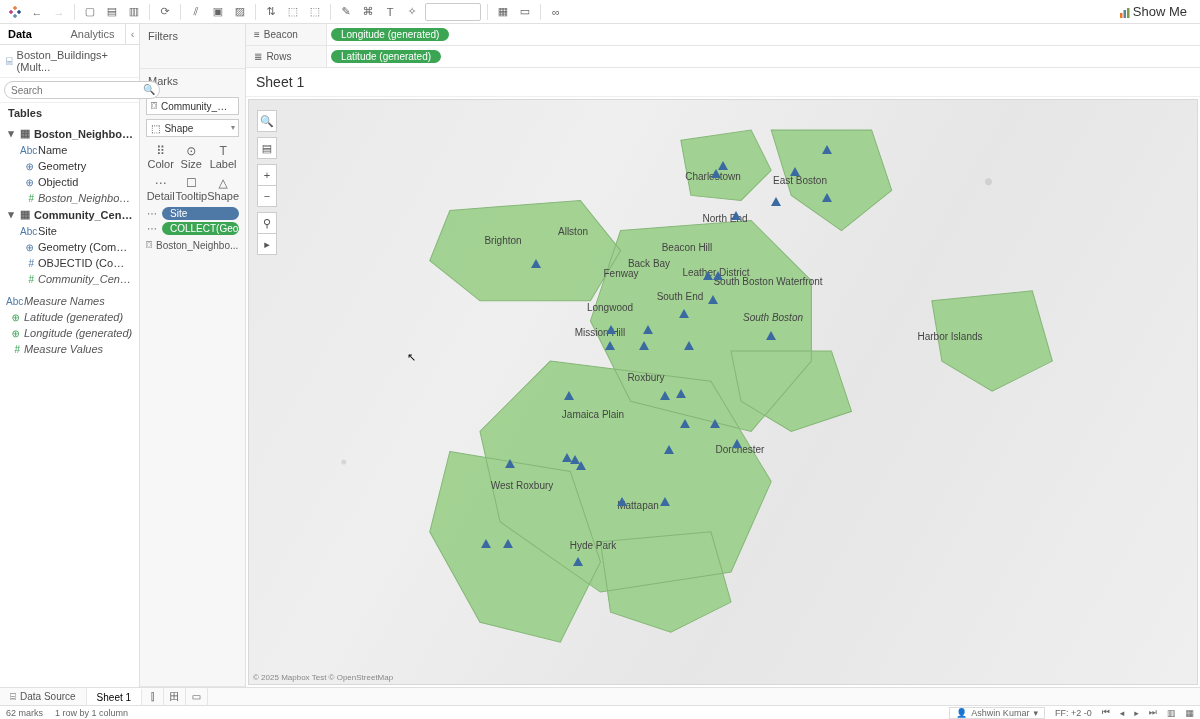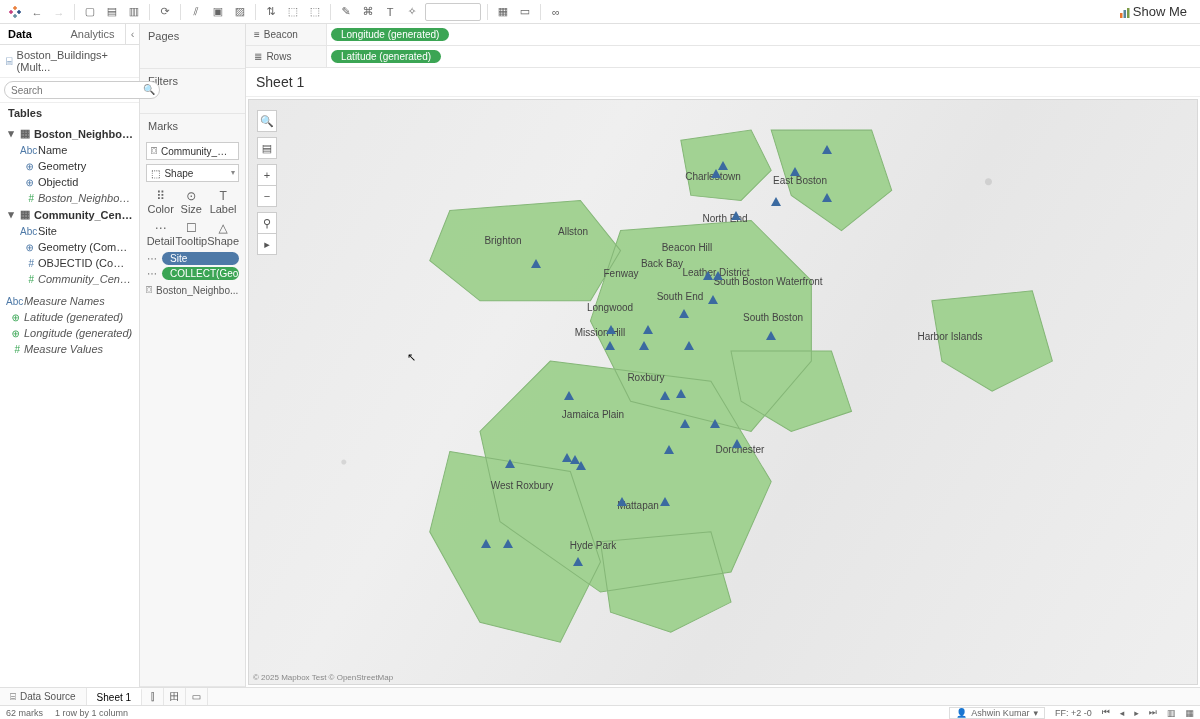--- a/index.html
+++ b/index.html
@@ -232,24 +232,20 @@
         </div>
       <div class="tree-row">
           <span class="fld-icon meas">#</span>
           <span class="fld-name italic">Measure Values</span>
         </div>
     </div>
   </div>
 
   <div class="side-cards">
     <div class="card">
-      <div class="card-title">Pages</div>
-      <div class="card-body"></div>
-    </div>
-    <div class="card">
       <div class="card-title">Filters</div>
       <div class="card-body"></div>
     </div>
     <div class="card" style="flex:1;">
       <div class="card-title">Marks</div>
       <div class="mark-header">
         <span>⌼</span>
         <span style="overflow:hidden;text-overflow:ellipsis;">Community_Ce...</span>
       </div>
       <div class="mark-select">
@@ -338,27 +334,27 @@
                  M 680 200 L 780 190 L 800 260 L 740 290 L 690 260 Z" fill="#9fd18f" stroke="#7fb471" stroke-width="1" opacity="0.95"></path>
       </svg>
 
       <div id="map-labels">
           <div class="label" style="left: 464px; top: 76px;">Charlestown</div>
           <div class="label" style="left: 551px; top: 80px;">East Boston</div>
           <div class="label" style="left: 476px; top: 118px;">North End</div>
           <div class="label" style="left: 324px; top: 131px;">Allston</div>
           <div class="label" style="left: 254px; top: 140px;">Brighton</div>
           <div class="label" style="left: 438px; top: 147px;">Beacon Hill</div>
-          <div class="label" style="left: 413px; top: 163px;">Back Bay</div>
+          <div class="label" style="left: 400px; top: 163px;">Back Bay</div>
           <div class="label" style="left: 467px; top: 172px;">Leather District</div>
           <div class="label" style="left: 372px; top: 173px;">Fenway</div>
           <div class="label" style="left: 519px; top: 181px;">South Boston Waterfront</div>
           <div class="label" style="left: 431px; top: 196px;">South End</div>
           <div class="label" style="left: 361px; top: 207px;">Longwood</div>
-          <div class="label" style="left: 524px; top: 217px;">South Boston</div>
+          <div class="label" style="left: 524px; top: 217px; font-style: italic;">South Boston</div>
           <div class="label" style="left: 347px; top: 232px; padding-left: 8px;">Mission Hill</div>
           <div class="label" style="left: 701px; top: 236px;">Harbor Islands</div>
           <div class="label" style="left: 397px; top: 277px;">Roxbury</div>
           <div class="label" style="left: 344px; top: 314px;">Jamaica Plain</div>
           <div class="label" style="left: 491px; top: 349px;">Dorchester</div>
           <div class="label" style="left: 273px; top: 385px;">West Roxbury</div>
           <div class="label" style="left: 389px; top: 405px;">Mattapan</div>
           <div class="label" style="left: 344px; top: 445px;">Hyde Park</div>
         </div>
       <div id="map-markers">

